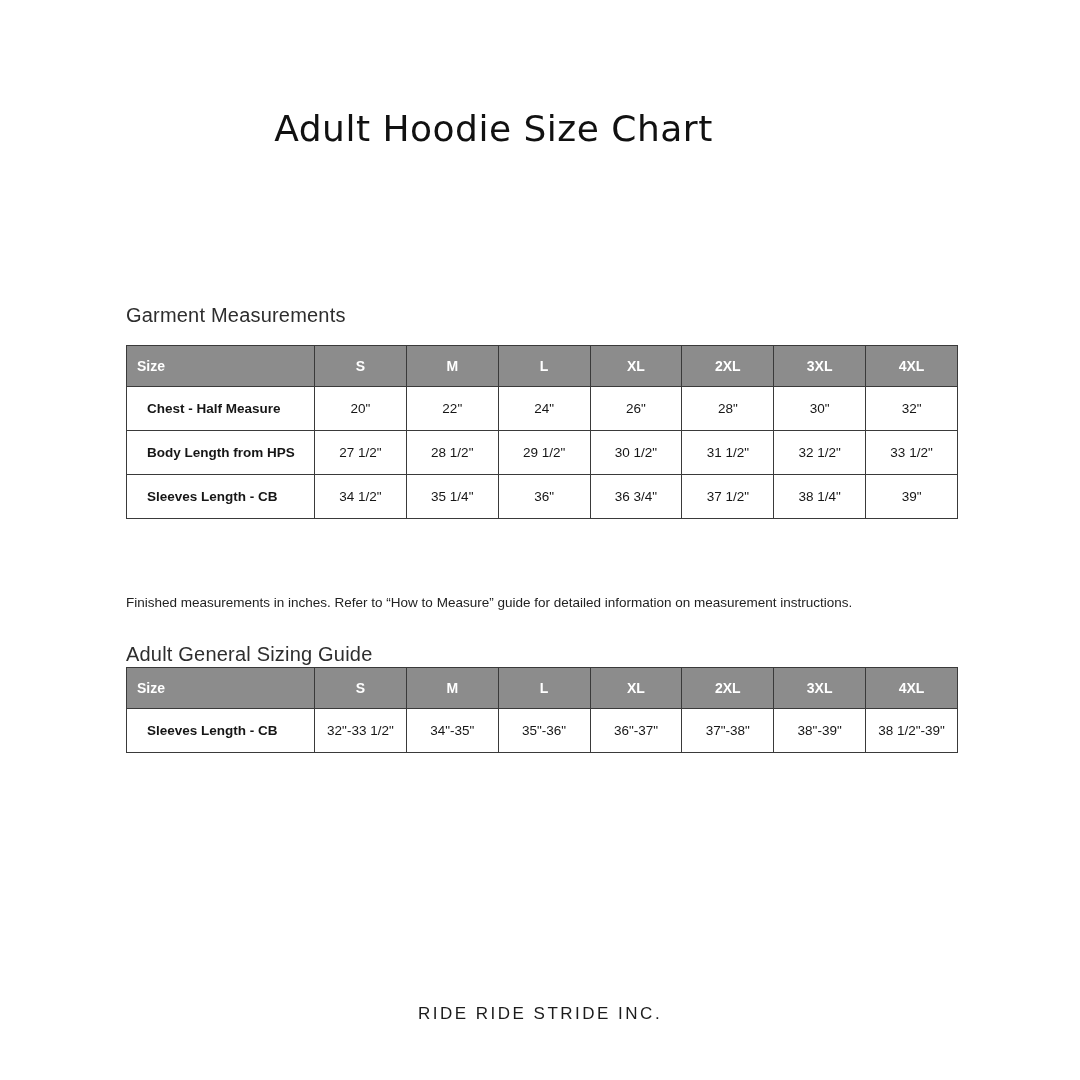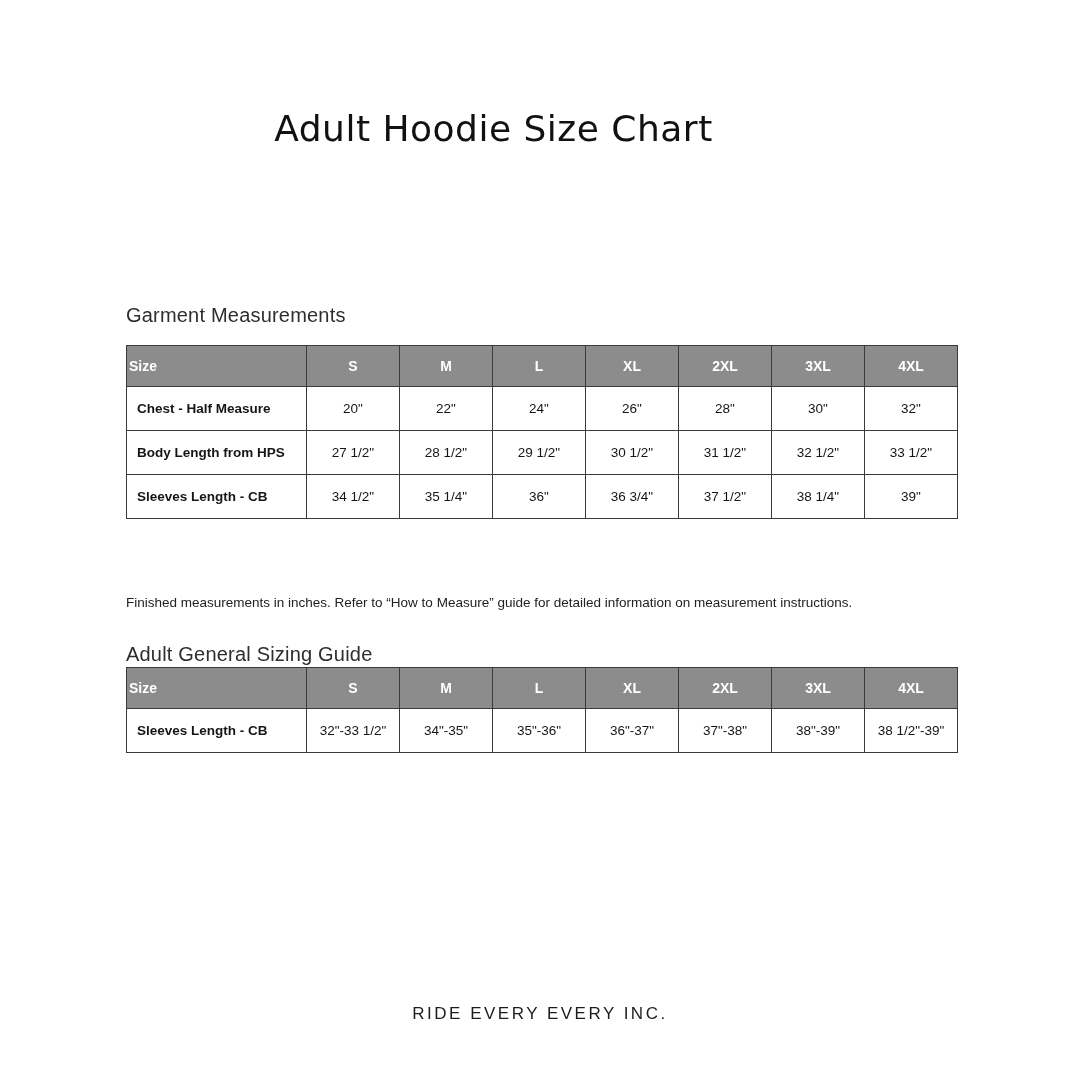--- a/index.html
+++ b/index.html
@@ -24,26 +24,26 @@
   }
   #garment-table{top:345px;}
   #sizing-table{top:667px;}
   .size-table th,.size-table td{
     border:1.5px solid #3a3a3a;overflow:hidden;white-space:nowrap;
   }
   .size-table thead th{
     background:#8c8c8c;color:#ffffff;font-size:14px;font-weight:bold;
     height:38px;text-align:center;
   }
-  .size-table thead th.first-col{text-align:left;padding-left:2px;width:176px;}
+  .size-table thead th.first-col{text-align:left;padding-left:10px;width:176px;}
   .size-table tbody td{
     height:41px;font-size:13.5px;text-align:center;color:#161616;background:#ffffff;
   }
   .size-table tbody td.row-label{
-    text-align:left;padding-left:10px;font-weight:bold;
+    text-align:left;padding-left:20px;font-weight:bold;
   }
   .table-note{
     position:absolute;left:126px;top:571px;width:860px;
     font-size:13.5px;color:#222222;margin-top:24px;
   }
   .brand-footer{
     position:absolute;top:1004px;left:0;width:1080px;text-align:center;
     font-size:17px;color:#1c1c1c;letter-spacing:2.5px;font-weight:400;
   }
 </style>
@@ -125,13 +125,13 @@
         <td>34"-35"</td>
         <td>35"-36"</td>
         <td>36"-37"</td>
         <td>37"-38"</td>
         <td>38"-39"</td>
         <td>38 1/2"-39"</td>
       </tr>
     </tbody>
   </table>
 
-<div class="brand-footer">RIDE EVERY EVERY INC.</div>
+<div class="brand-footer">RIDE RIDE STRIDE INC.</div>
 
 </body></html>

